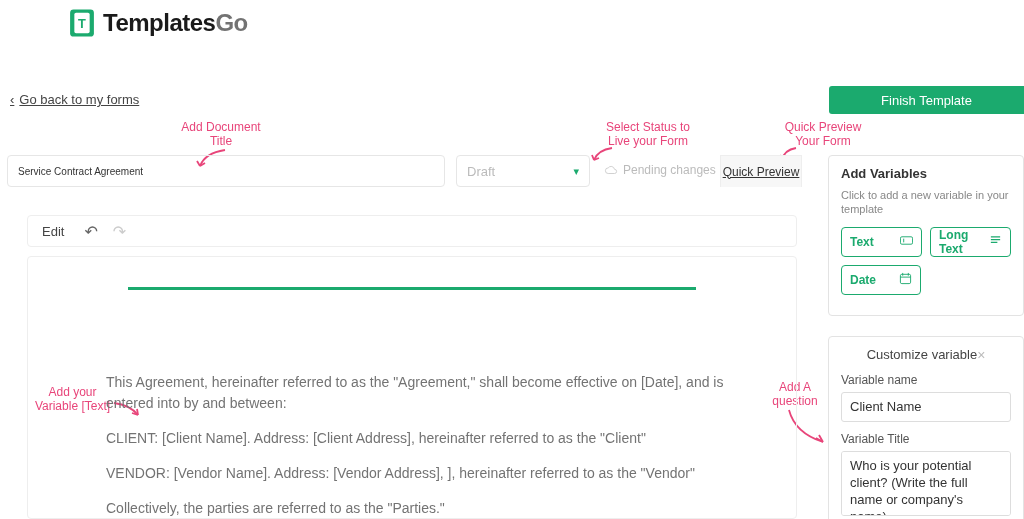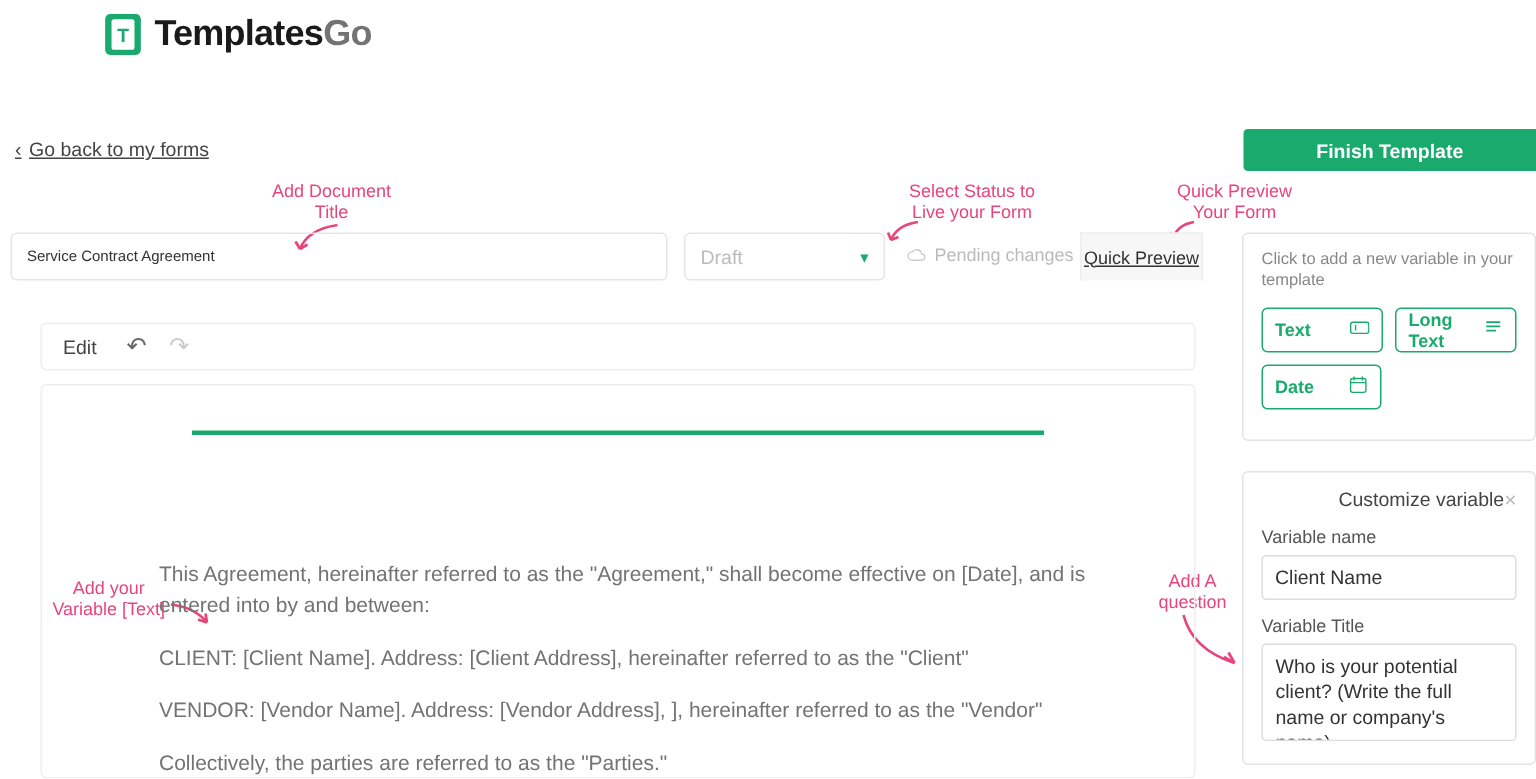--- a/index.html
+++ b/index.html
@@ -47,21 +47,21 @@
 
     .finish-btn {
       position: absolute;
       top: 86px;
       right: 0;
       width: 195px;
       height: 28px;
       background: #1baa6e;
       color: #fff;
       font-size: 13px;
-      font-weight: 700;
+      font-weight: 400;
       display: flex;
       align-items: center;
       justify-content: center;
       border-top-left-radius: 3px;
       border-bottom-left-radius: 3px;
       cursor: pointer;
     }
 
     
     .annotation {
@@ -254,21 +254,21 @@
 
     .customize {
       margin-top: 20px;
       border: 1px solid #e3e3e3;
       border-radius: 4px;
       padding: 10px 12px;
       background: #fff;
     }
     .customize-head {
       display: flex;
-      justify-content: flex-end;
+      justify-content: center;
       align-items: center;
       margin-bottom: 10px;
     }
     .customize-title {
       font-size: 13px;
       color: #444;
     }
     .close-x {
       color: #bbb;
       font-size: 14px;
@@ -383,20 +383,21 @@
   <div class="doc-body">
     <p>This Agreement, hereinafter referred to as the "Agreement," shall become effective on [Date], and is entered into by and between:</p>
     <p>CLIENT: [Client Name]. Address: [Client Address], hereinafter referred to as the "Client"</p>
     <p>VENDOR: [Vendor Name]. Address: [Vendor Address], ], hereinafter referred to as the "Vendor"</p>
     <p>Collectively, the parties are referred to as the "Parties."</p>
   </div>
 </div>
 
 <div class="right-panel">
   <div class="add-vars">
+    <div class="add-vars-title">Add Variables</div>
     <div class="add-vars-hint">Click to add a new variable in your template</div>
     <div class="var-btn-row">
       <div class="var-btn">
         <span>Text</span>
         <span class="btn-icon">
           <svg width="13" height="13" viewBox="0 0 14 14">
               <rect x="0.5" y="3" width="13" height="8" rx="1.5" fill="none" stroke="#1baa6e"></rect>
               <line x1="4" y1="5" x2="4" y2="9" stroke="#1baa6e"></line>
             </svg>
         </span>

